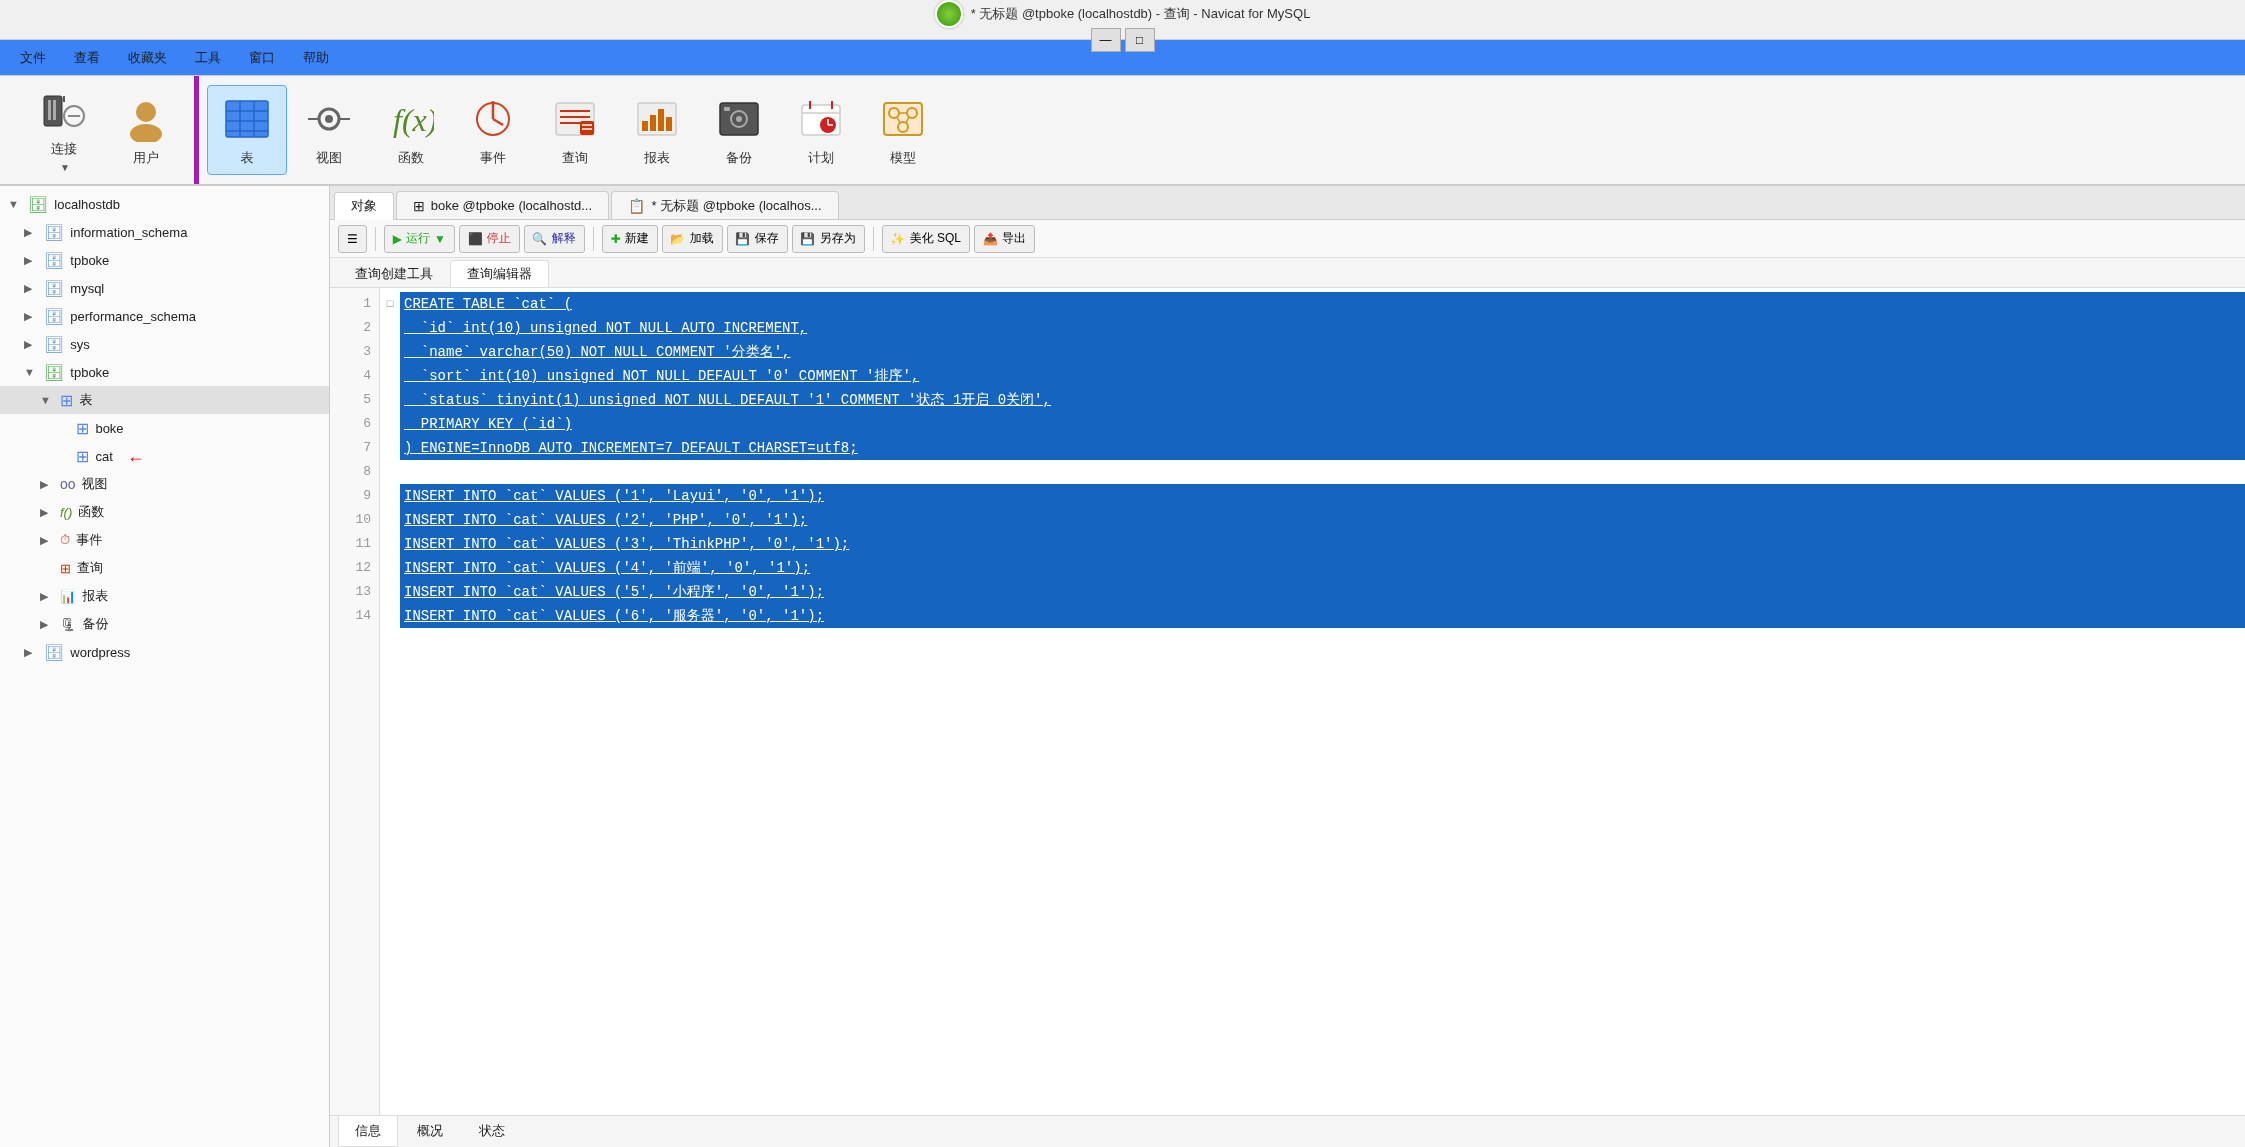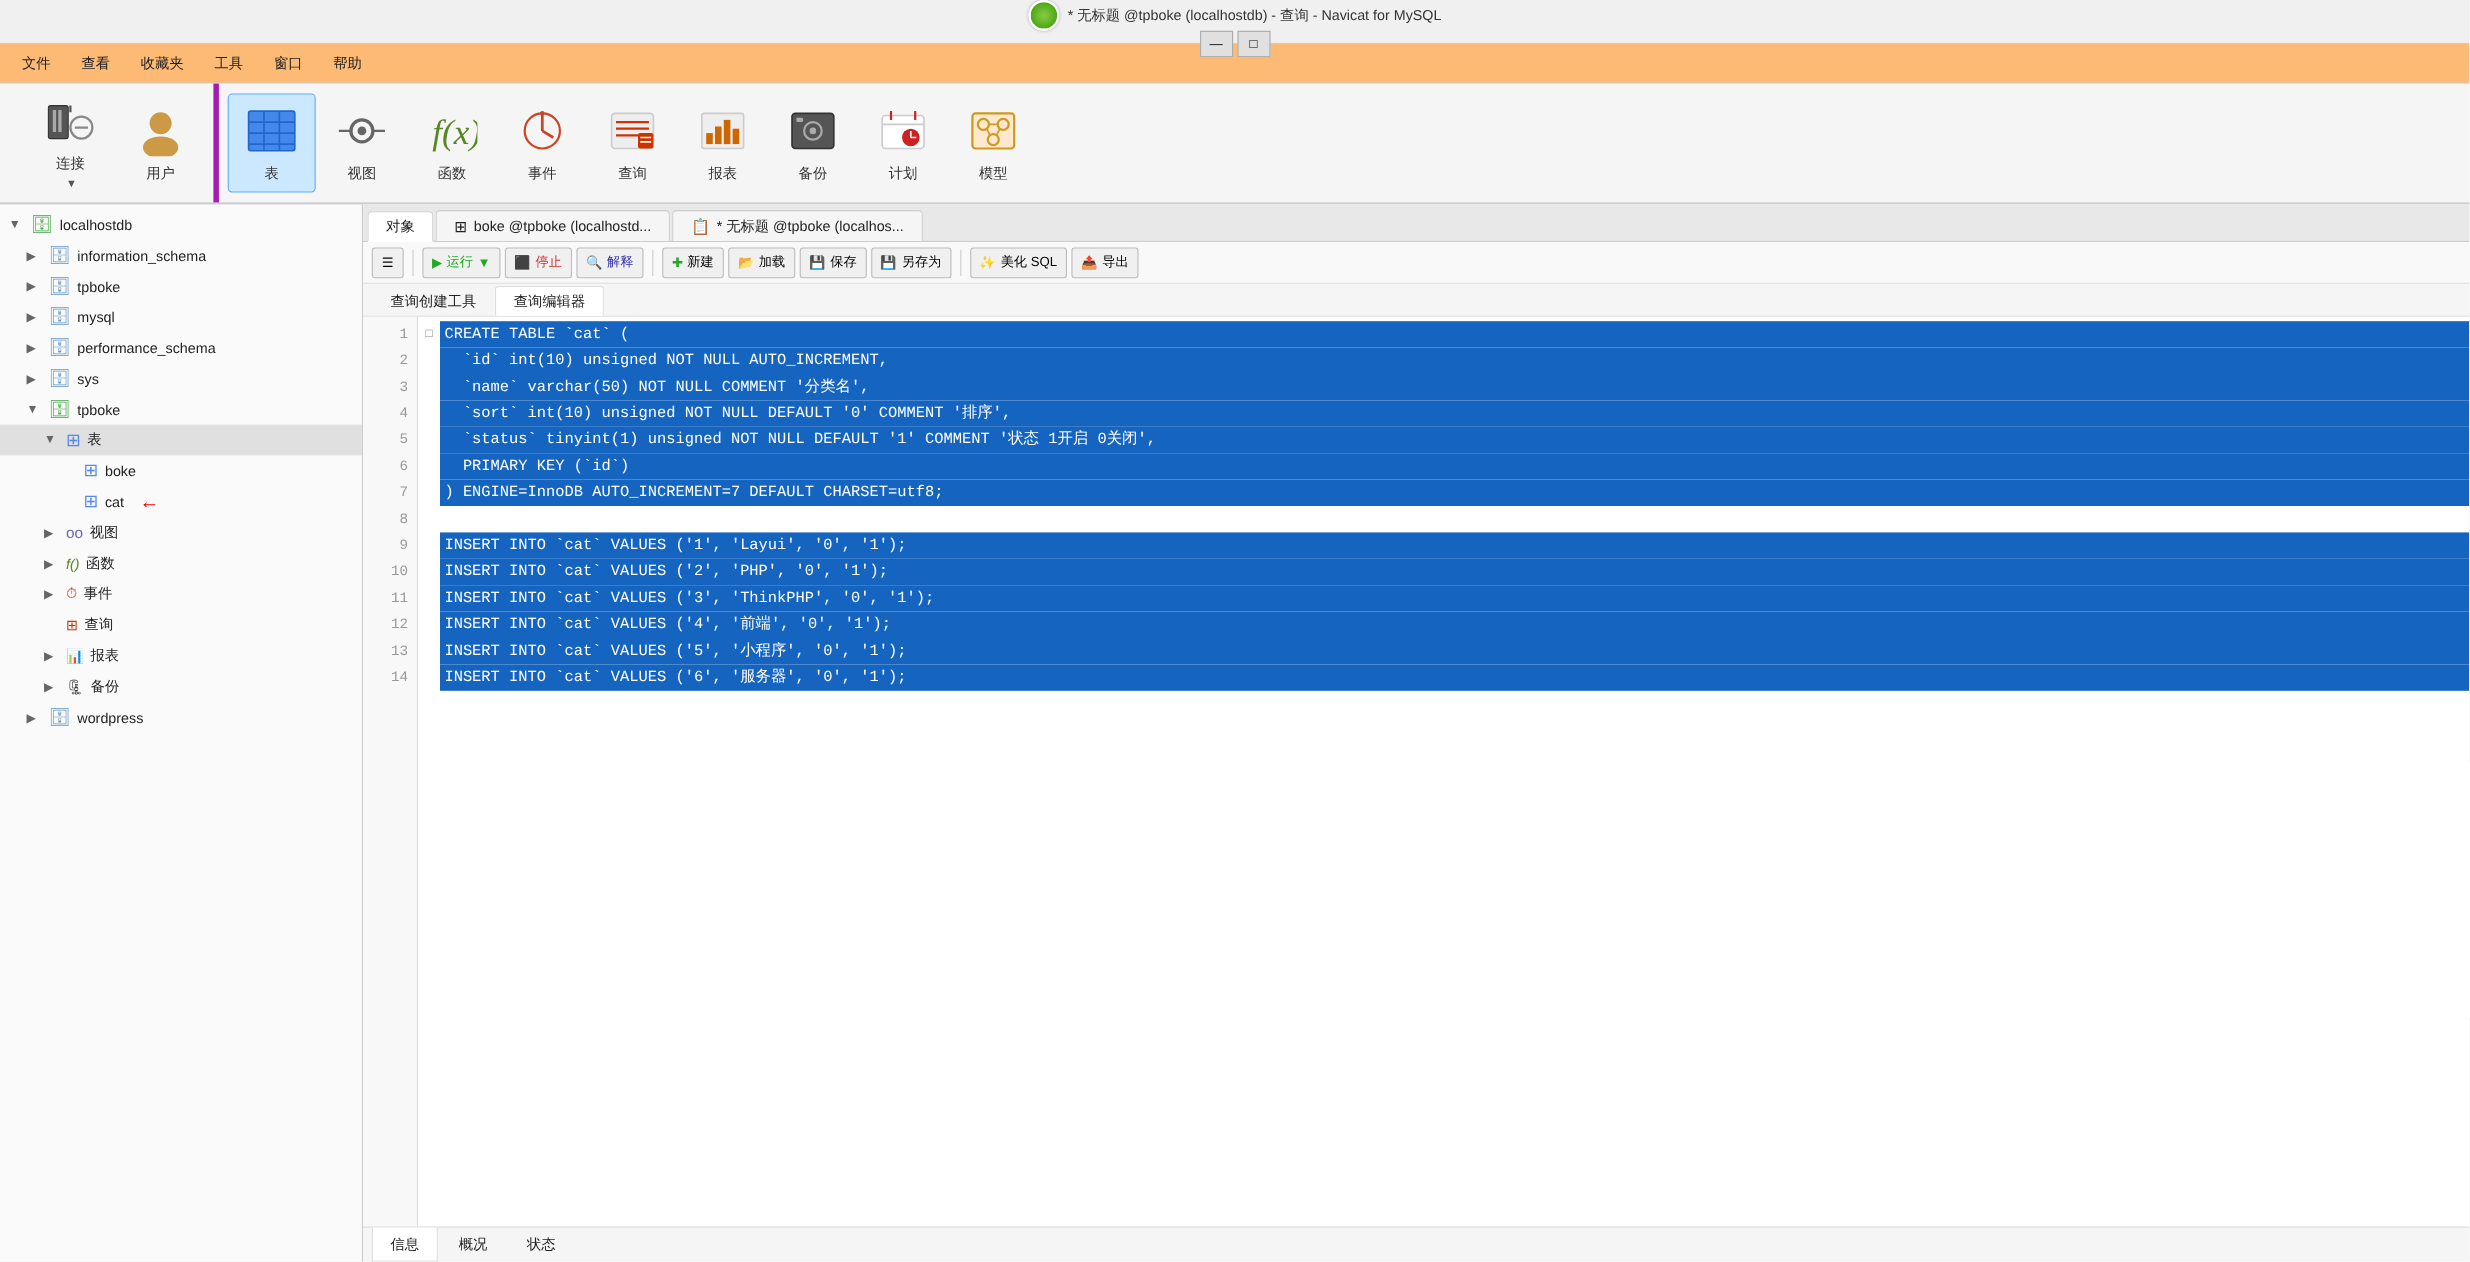--- a/index.html
+++ b/index.html
@@ -16,21 +16,21 @@
       justify-content: space-between;
       flex-direction: column;
     }
     .title-bar-left { display: flex; align-items: center; gap: 8px; }
     .title-bar-title { font-size: 13px; color: #333; }
     .title-bar-controls { display: flex; gap: 4px; }
     .title-bar-btn { width: 30px; height: 24px; border: 1px solid #aaa; background: #e0e0e0; cursor: pointer; display: flex; align-items: center; justify-content: center; font-size: 12px; }
 
     
     .menu-bar {
-      background: #fdba74;
+      background: #3b82f6;
       height: 36px;
       display: flex;
       align-items: center;
       padding: 0 8px;
       border-bottom: 1px solid #ccc;
       gap: 4px;
     }
     .menu-item { padding: 4px 12px; font-size: 13px; cursor: pointer; border-radius: 2px; }
 
     
@@ -245,20 +245,21 @@
       line-height: 24px;
       text-align: center;
     }
     .line-text {
       flex: 1;
       padding: 0 4px;
       white-space: pre;
       font-family: 'Courier New', Consolas, monospace;
       font-size: 14px;
       line-height: 24px;
+      text-decoration: underline;
     }
     .line-text.selected { background: #1565c0; color: #fff; }
 
     
     .bottom-tab-bar {
       display: flex;
       border-top: 1px solid #ddd;
       background: #f5f5f5;
       height: 32px;
       align-items: flex-start;

